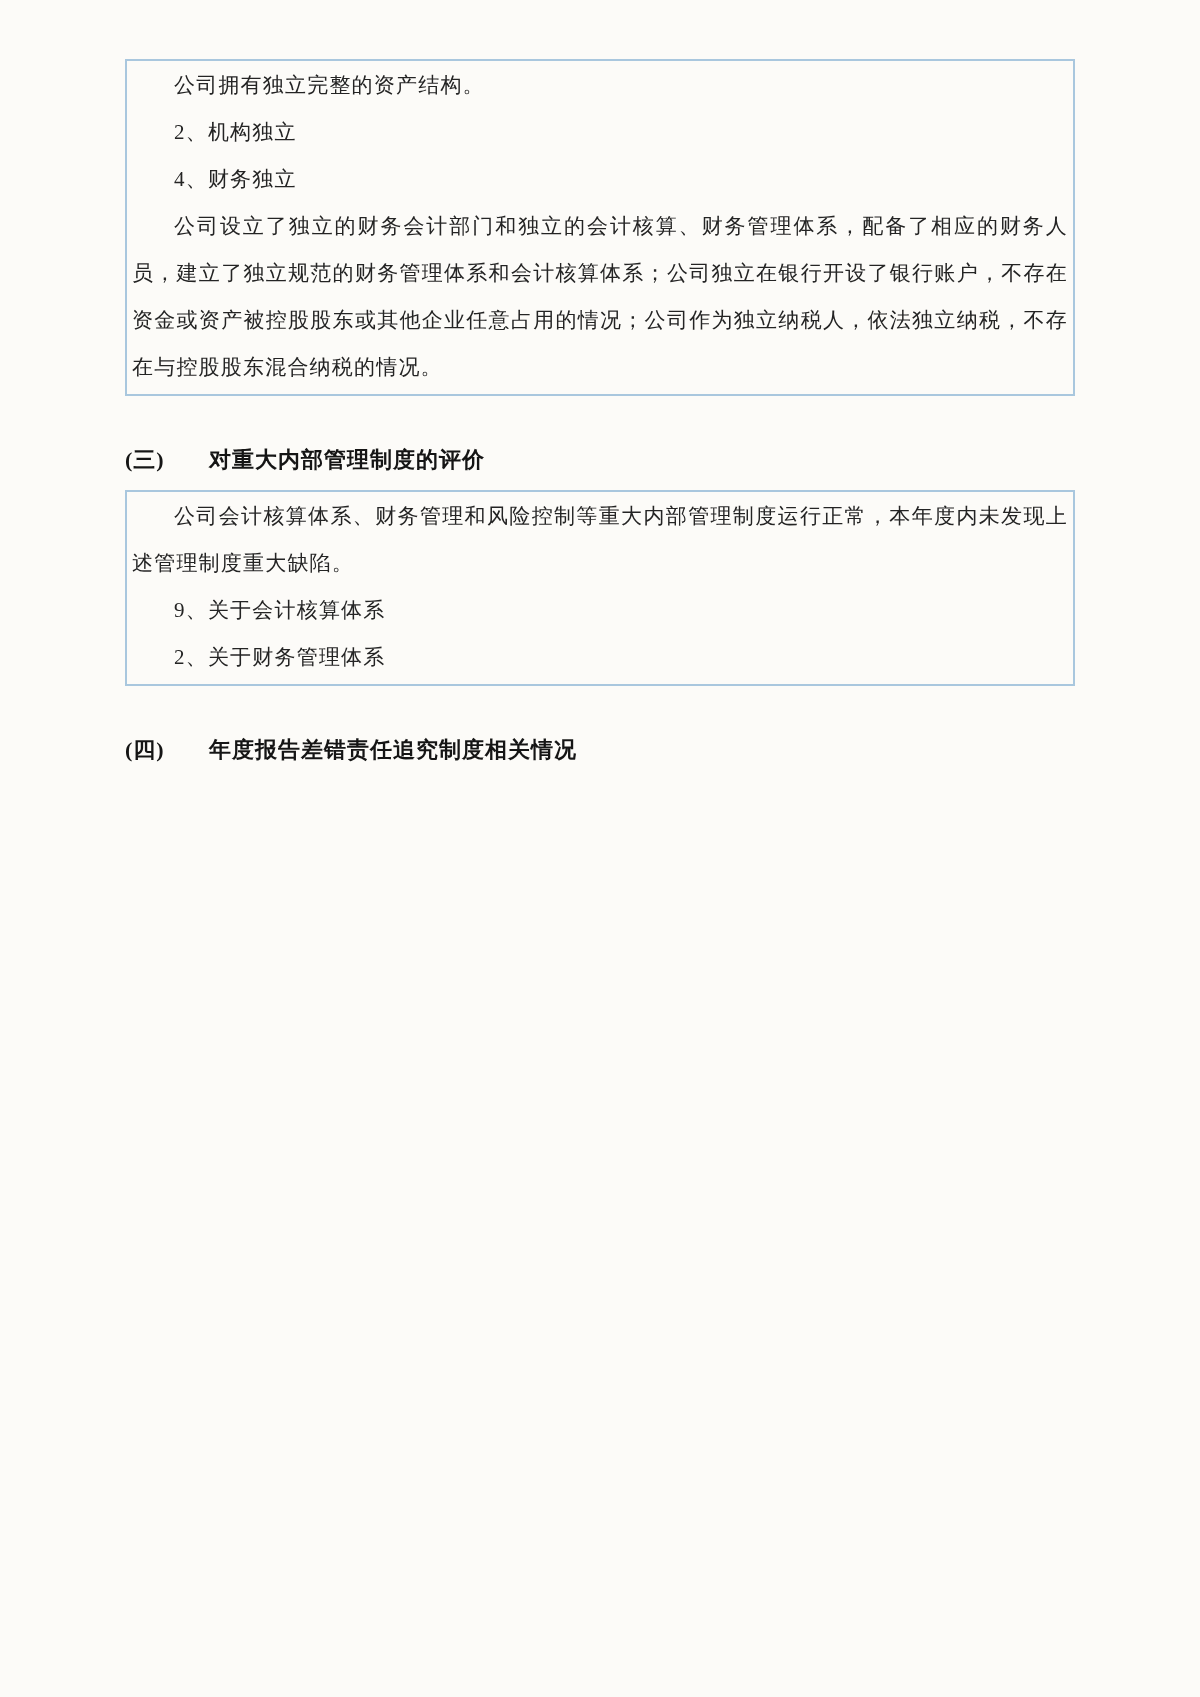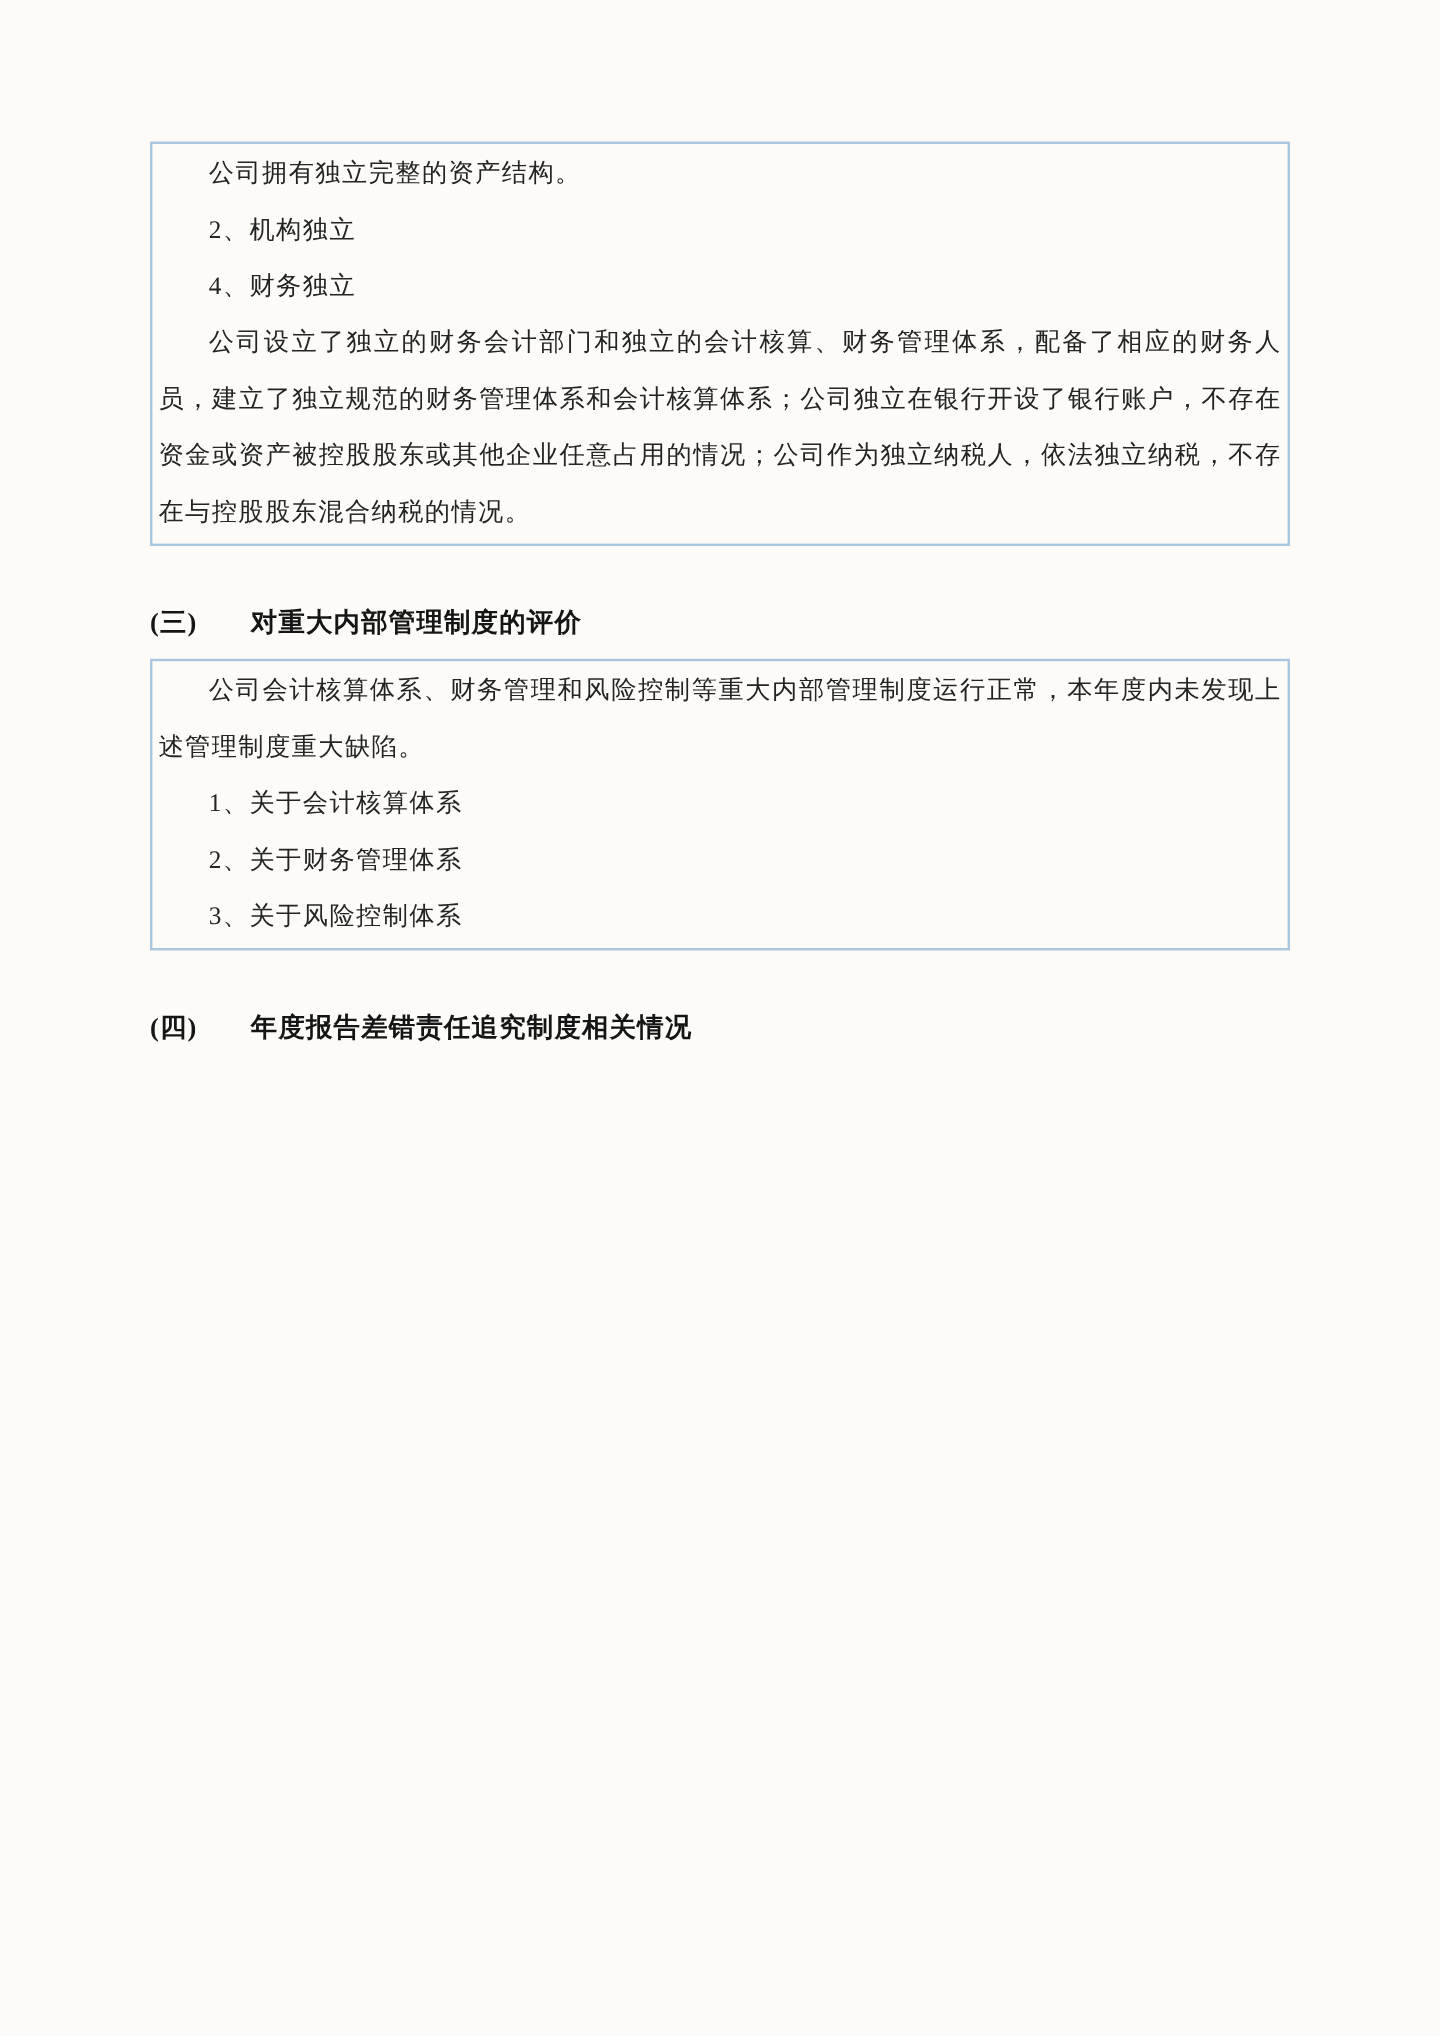--- a/index.html
+++ b/index.html
@@ -11,21 +11,21 @@
     height: 1697px;
     background: #fcfbf8;
     overflow: hidden;
     font-family: "Liberation Serif", "DejaVu Serif", serif;
     color: #242424;
   }
   .page {
     box-sizing: border-box;
     width: 1200px;
     height: 1315px;
-    padding: 118px 125px 0 125px;
+    padding: 59px 125px 0 125px;
   }
   .textbox {
     box-sizing: border-box;
     border: 2px solid #a9c7de;
     padding: 1px 5px 3px 5px;
     background: transparent;
   }
   .textbox p {
     margin: 0;
     font-size: 21px;
@@ -65,23 +65,22 @@
     <p>公司设立了独立的财务会计部门和独立的会计核算、财务管理体系，配备了相应的财务人员，建立了独立规范的财务管理体系和会计核算体系；公司独立在银行开设了银行账户，不存在资金或资产被控股股东或其他企业任意占用的情况；公司作为独立纳税人，依法独立纳税，不存在与控股股东混合纳税的情况。</p>
   </div>
 
   <div class="section-heading">
     <span class="num">(三)</span>
     <span class="title">对重大内部管理制度的评价</span>
   </div>
 
   <div class="textbox">
     <p>公司会计核算体系、财务管理和风险控制等重大内部管理制度运行正常，本年度内未发现上述管理制度重大缺陷。</p>
-    <p>1、关于会计核算体系</p>
+    <p>9、关于会计核算体系</p>
     <p>2、关于财务管理体系</p>
-    <p>3、关于风险控制体系</p>
   </div>
 
   <div class="section-heading">
     <span class="num">(四)</span>
     <span class="title">年度报告差错责任追究制度相关情况</span>
   </div>
 
 
 </div>
 

